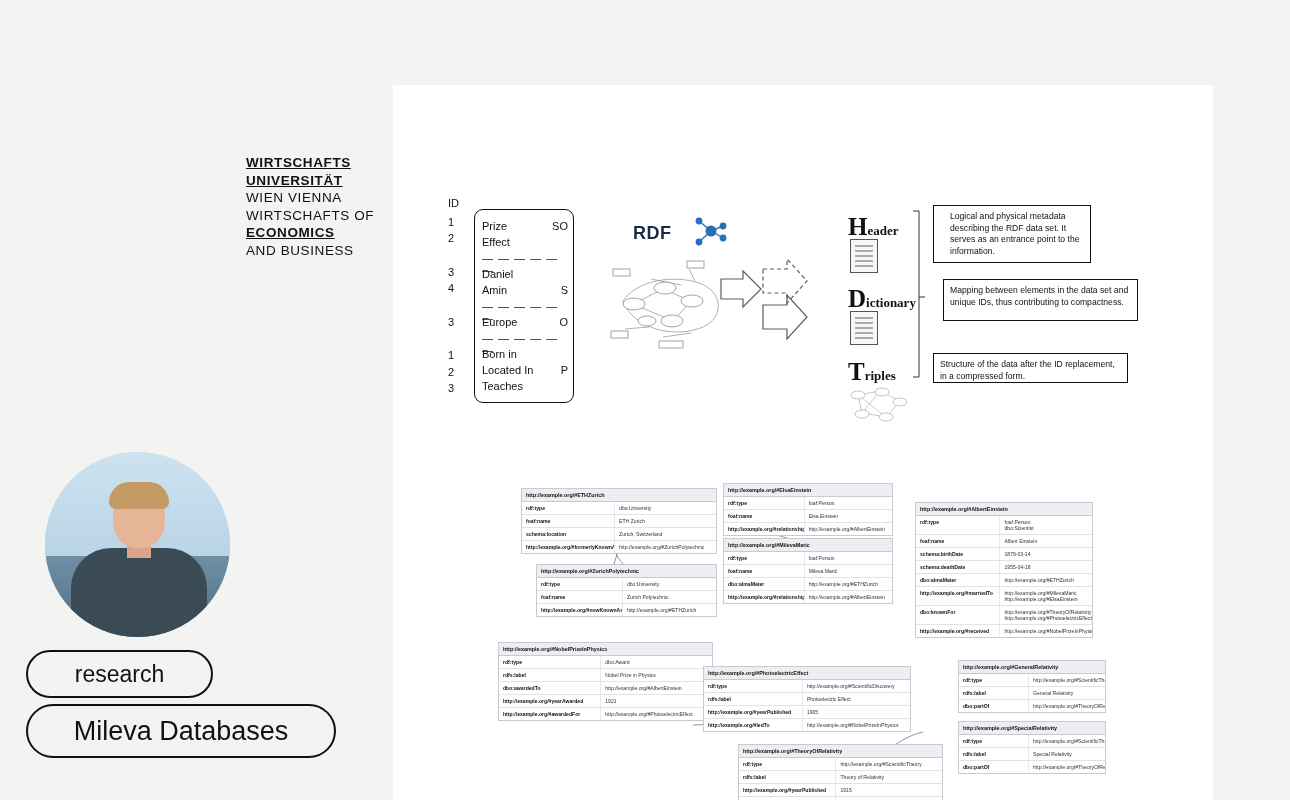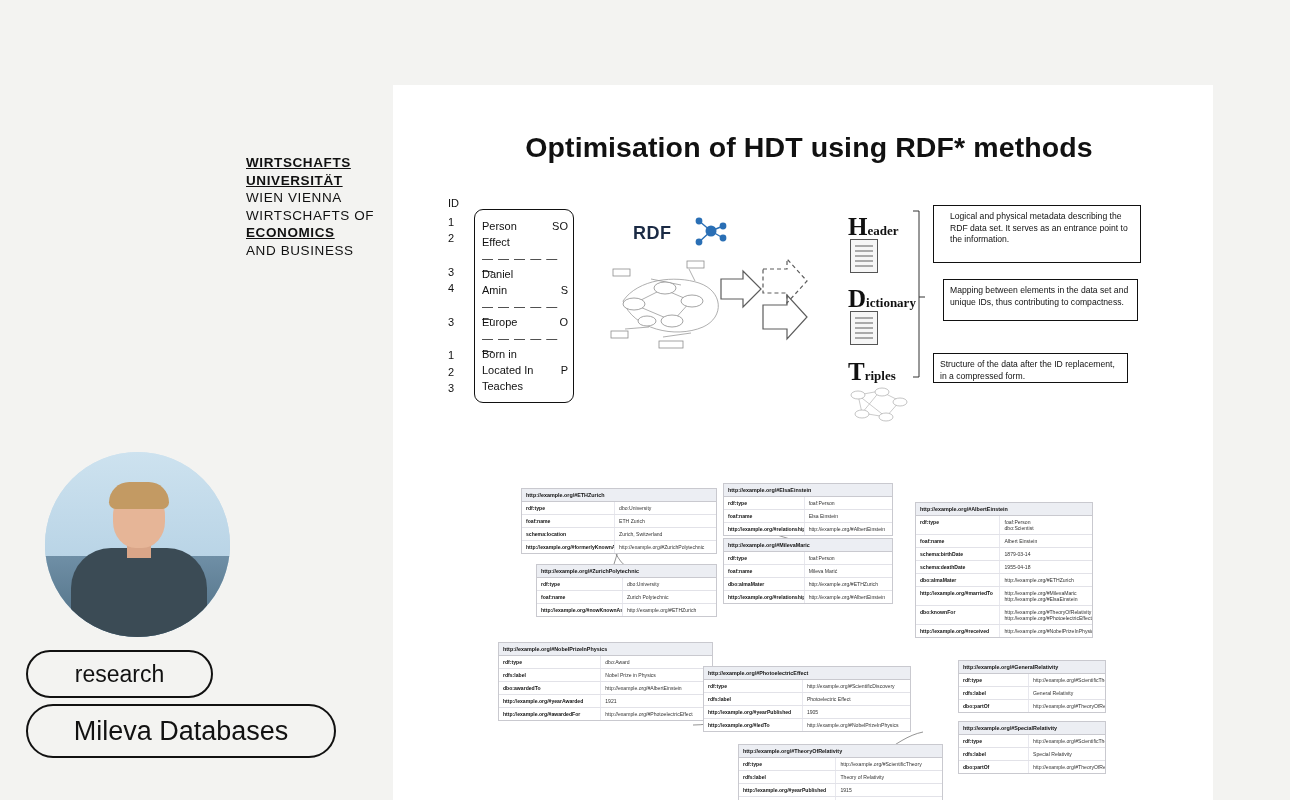--- a/index.html
+++ b/index.html
@@ -321,42 +321,41 @@
       <div class="head"></div>
       <div class="hair"></div>
     </div>
 
     <div class="pill pill-research">research</div>
     <div class="pill pill-graph">Mileva Databases</div>
   </div>
 
   <div class="slide">
 
-    <div class="slide-title">Optimisation of HDT using RDF* methods</div>
 
     <div class="hdt">
 
       <div class="id-col">
         <div class="hdr">ID</div>
         <div>1</div>
         <div>2</div>
         <div class="id-gap"></div>
         <div>3</div>
         <div>4</div>
         <div class="id-gap"></div>
         <div>3</div>
         <div class="id-gap"></div>
         <div>1</div>
         <div>2</div>
         <div>3</div>
       </div>
 
       <div class="rdf-box">
         <div class="row" style="top:10px;">
-          <span>Person</span>
+          <span>Prize</span>
           <span>SO</span>
         </div>
         <div class="row" style="top:26px;">
           <span>Effect</span>
           <span></span>
         </div>
         <div class="sep" style="top:42px;">— — — — — —</div>
         <div class="row" style="top:58px;">
           <span>Daniel</span>
           <span></span>
@@ -426,21 +425,21 @@
       <div class="hdt-letter" style="left:400px; top:18px;">
         <span class="big">H</span><span class="small">eader</span>
       </div>
       <div class="doc-icon" style="left:402px; top:44px;">
         <i style="top:5px"></i>
           <i style="top:10px"></i>
           <i style="top:15px"></i>
           <i style="top:20px"></i>
           <i style="top:25px"></i>
       </div>
-      <div class="desc" style="left:485px; top:10px; width:208px; height:58px;padding-left:16px;">Logical and physical metadata describing the RDF data set. It serves as an entrance point to the information.</div>
+      <div class="desc" style="left:485px; top:10px; width:158px; height:58px;padding-left:16px;">Logical and physical metadata describing the RDF data set. It serves as an entrance point to the information.</div>
 
       <div class="hdt-letter" style="left:400px; top:90px;">
         <span class="big">D</span><span class="small">ictionary</span>
       </div>
       <div class="doc-icon" style="left:402px; top:116px;">
         <i style="top:5px"></i>
           <i style="top:10px"></i>
           <i style="top:15px"></i>
           <i style="top:20px"></i>
           <i style="top:25px"></i>

